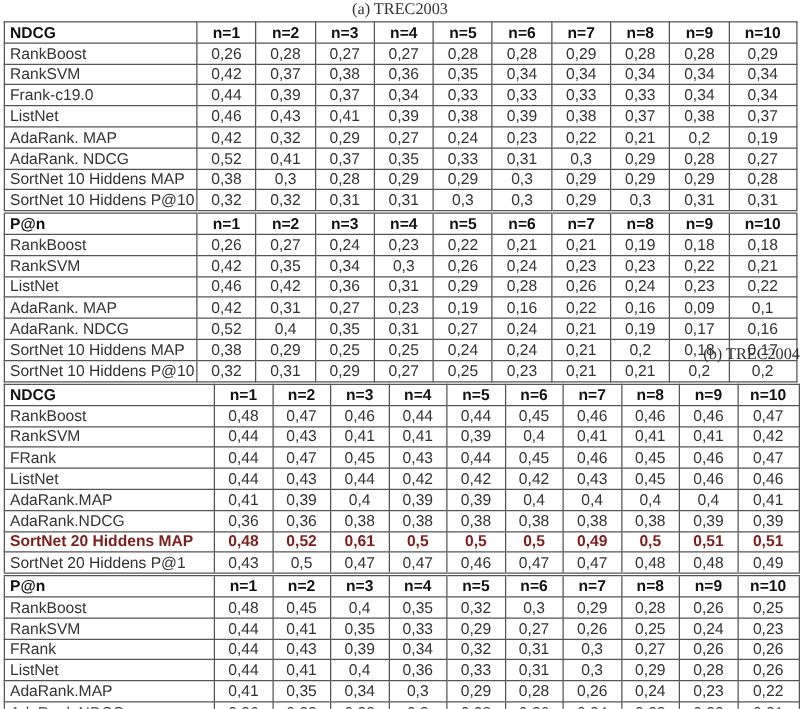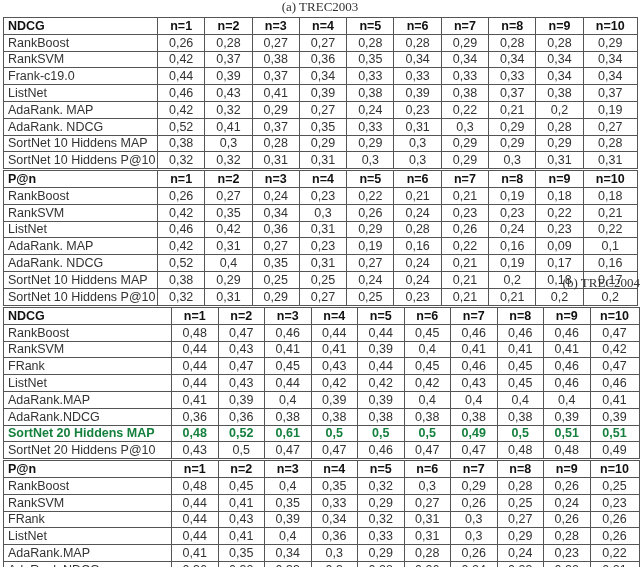--- a/index.html
+++ b/index.html
@@ -20,21 +20,21 @@
     border-collapse: collapse; table-layout: fixed;
     font-family: Liberation Sans, sans-serif;
     font-size: 12.5px;
   }
   table.res td {
     border: 1px solid #555; padding: 0 2px; height: 15.8px; line-height: 14px;
     text-align: center; white-space: nowrap; overflow: hidden; color: #333;
   }
   table.res td.lbl { text-align: left; padding-left: 4px; }
   table.res tr.hdr td { font-weight: bold; color: #111; font-size: 12.5px; }
-  table.res tr.bold td { font-weight: bold; color: #15803d; }
+  table.res tr.bold td { font-weight: bold; color: #7f1d1d; }
   table.res tr.sep td { border-top: 3px double #555; }
   #tbl-a { top: 17px; }
   #tbl-b { top: 307px; }
   #tbl-a col.c-lbl { width: 154px; }
   #tbl-a col.c-n { width: 47.3px; }
   #tbl-a col.c-n10 { width: 54px; }
   #tbl-b col.c-lbl { width: 168px; }
   #tbl-b col.c-n { width: 46.5px; }
   #tbl-b col.c-n10 { width: 49px; }
 </style>
@@ -395,21 +395,21 @@
         <td>0,61</td>
         <td>0,5</td>
         <td>0,5</td>
         <td>0,5</td>
         <td>0,49</td>
         <td>0,5</td>
         <td>0,51</td>
         <td>0,51</td>
       </tr>
       <tr>
-        <td class="lbl">SortNet 20 Hiddens P@10</td>
+        <td class="lbl">SortNet 20 Hiddens P@1</td>
         <td>0,43</td>
         <td>0,5</td>
         <td>0,47</td>
         <td>0,47</td>
         <td>0,46</td>
         <td>0,47</td>
         <td>0,47</td>
         <td>0,48</td>
         <td>0,48</td>
         <td>0,49</td>

